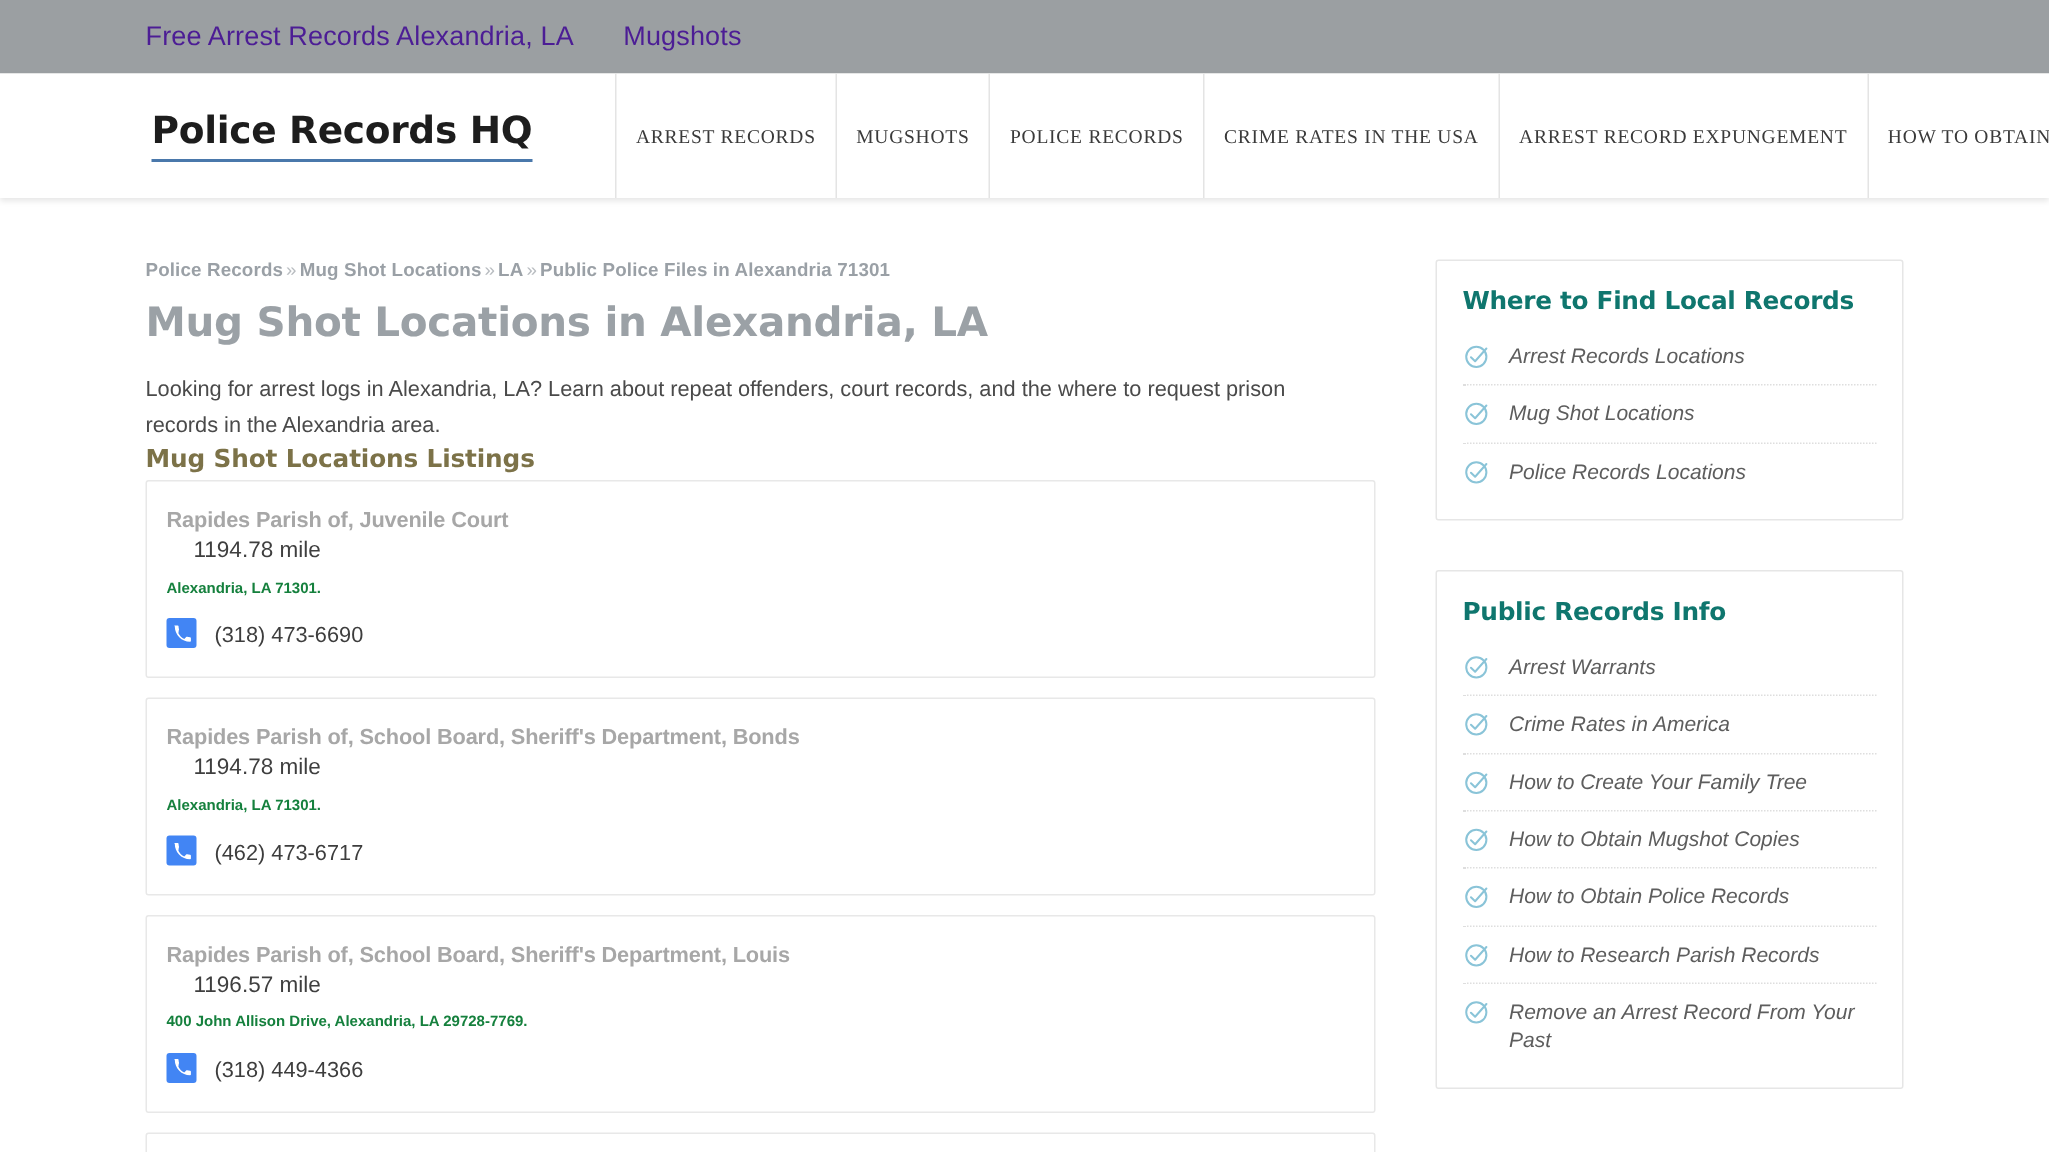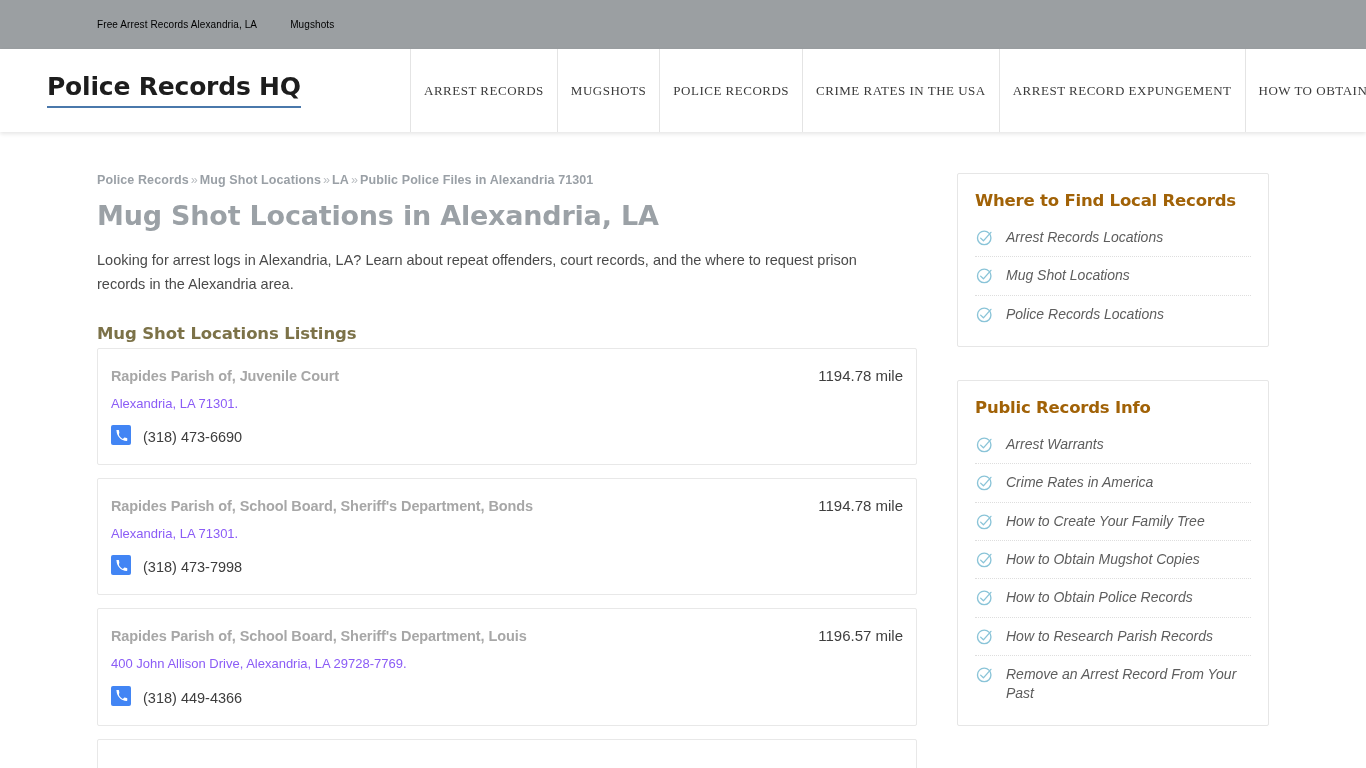--- a/index.html
+++ b/index.html
@@ -18,42 +18,42 @@
 
   
   .topbar {
     height: 49px;
     background: #9b9fa2;
     display: flex;
     align-items: center;
     padding-left: 97px;
   }
   .topbar a {
-    color: #000000;
-    font-size: 10px;
+    color: #4c1d95;
+    font-size: 18px;
     text-decoration: none;
     margin-right: 33px;
     font-family: "Liberation Sans", sans-serif;
     letter-spacing: 0.1px;
   }
 
   
   .header {
     height: 83px;
     background: #ffffff;
     display: flex;
     align-items: stretch;
     box-shadow: 0 2px 4px rgba(0,0,0,0.10);
     position: relative;
     z-index: 5;
   }
   .logo-wrap {
     display: flex;
     align-items: center;
-    padding-left: 47px;
+    padding-left: 101px;
     padding-right: 30px;
     flex: 0 0 auto;
     width: 410px;
   }
   .logo {
     font-family: "DejaVu Sans", sans-serif;
     font-size: 25px;
     font-weight: bold;
     color: #1d1d1d;
     letter-spacing: -0.2px;
@@ -113,21 +113,20 @@
     letter-spacing: -0.2px;
     margin-bottom: 17px;
     line-height: 1.2;
   }
 
   .intro {
     font-size: 14.5px;
     line-height: 1.62;
     color: #4a4a4a;
     max-width: 790px;
-    margin-bottom: 28px;
   }
 
   h2.section-title {
     font-family: "DejaVu Sans", sans-serif;
     font-weight: bold;
     font-size: 16.5px;
     color: #7c7248;
     margin-bottom: 5px;
     letter-spacing: -0.1px;
   }
@@ -137,42 +136,44 @@
     border: 1px solid #e8e8e8;
     border-radius: 2px;
     padding: 17px 13px 19px 13px;
     margin-bottom: 13px;
     background: #fff;
     position: relative;
   }
   .listing-row {
     display: flex;
     justify-content: space-between;
-    align-items: flex-end;
+    align-items: flex-start;
+    flex-direction: column;
   }
   .listing-name {
     font-size: 14.5px;
     font-weight: bold;
     color: #a7a7a7;
     text-decoration: none;
     line-height: 1.3;
     letter-spacing: -0.1px;
   }
   .listing-distance {
     font-size: 15px;
     color: #3f3f3f;
     white-space: nowrap;
     padding-left: 18px;
     line-height: 1.3;
   }
   .listing-address {
-    font-size: 13px;
-    color: #8b5cf6;
+    font-size: 10px;
+    color: #15803d;
     margin-top: 9px;
     line-height: 1.35;
+    font-weight: bold;
   }
   .listing-phone {
     display: flex;
     align-items: flex-end;
     margin-top: 13px;
   }
   .phone-icon {
     width: 20px;
     height: 20px;
     border-radius: 2px;
@@ -195,21 +196,21 @@
     border: 1px solid #e6e6e6;
     border-radius: 2px;
     background: #fff;
     padding: 17px 17px 13px 17px;
     margin-bottom: 33px;
   }
   .widget-title {
     font-family: "DejaVu Sans", sans-serif;
     font-weight: bold;
     font-size: 16.5px;
-    color: #a16207;
+    color: #0f766e;
     margin-bottom: 9px;
     letter-spacing: -0.2px;
   }
   .widget ul { list-style: none; font-style: italic; }
   .widget li { border-bottom: 1px dotted #dedede; }
   .widget li:last-child { border-bottom: none; }
   .widget-link {
     display: flex;
     align-items: flex-start;
     padding: 9px 0 9px 0;
@@ -284,21 +285,21 @@
         <a href="#" class="listing-name">Rapides Parish of, School Board, Sheriff's Department, Bonds</a>
         <span class="listing-distance">1194.78 mile</span>
       </div>
       <div class="listing-address">Alexandria, LA 71301.</div>
       <div class="listing-phone">
         <span class="phone-icon">
           <svg width="13" height="13" viewBox="0 0 24 24" aria-hidden="true">
               <path fill="#ffffff" d="M6.6 10.8c1.7 3.3 4.3 5.9 7.6 7.6l2.5-2.5c.3-.3.8-.4 1.2-.3 1.2.4 2.5.6 3.8.6.6 0 1.1.5 1.1 1.1V21c0 .6-.5 1.1-1.1 1.1C10.9 22.1 1.9 13.1 1.9 1.9.9 1.3 1.4.8 2 .8h3.7c.6 0 1.1.5 1.1 1.1 0 1.3.2 2.6.6 3.8.1.4 0 .9-.3 1.2L6.6 10.8z" transform="translate(1,1) scale(0.95)"></path>
             </svg>
         </span>
-        <a href="#" class="phone-number">(318) 473-7998</a>
+        <a href="#" class="phone-number">(462) 473-6717</a>
       </div>
     </div>
 
     <div class="listing">
       <div class="listing-row">
         <a href="#" class="listing-name">Rapides Parish of, School Board, Sheriff's Department, Louis</a>
         <span class="listing-distance">1196.57 mile</span>
       </div>
       <div class="listing-address">400 John Allison Drive, Alexandria, LA 29728-7769.</div>
       <div class="listing-phone">

